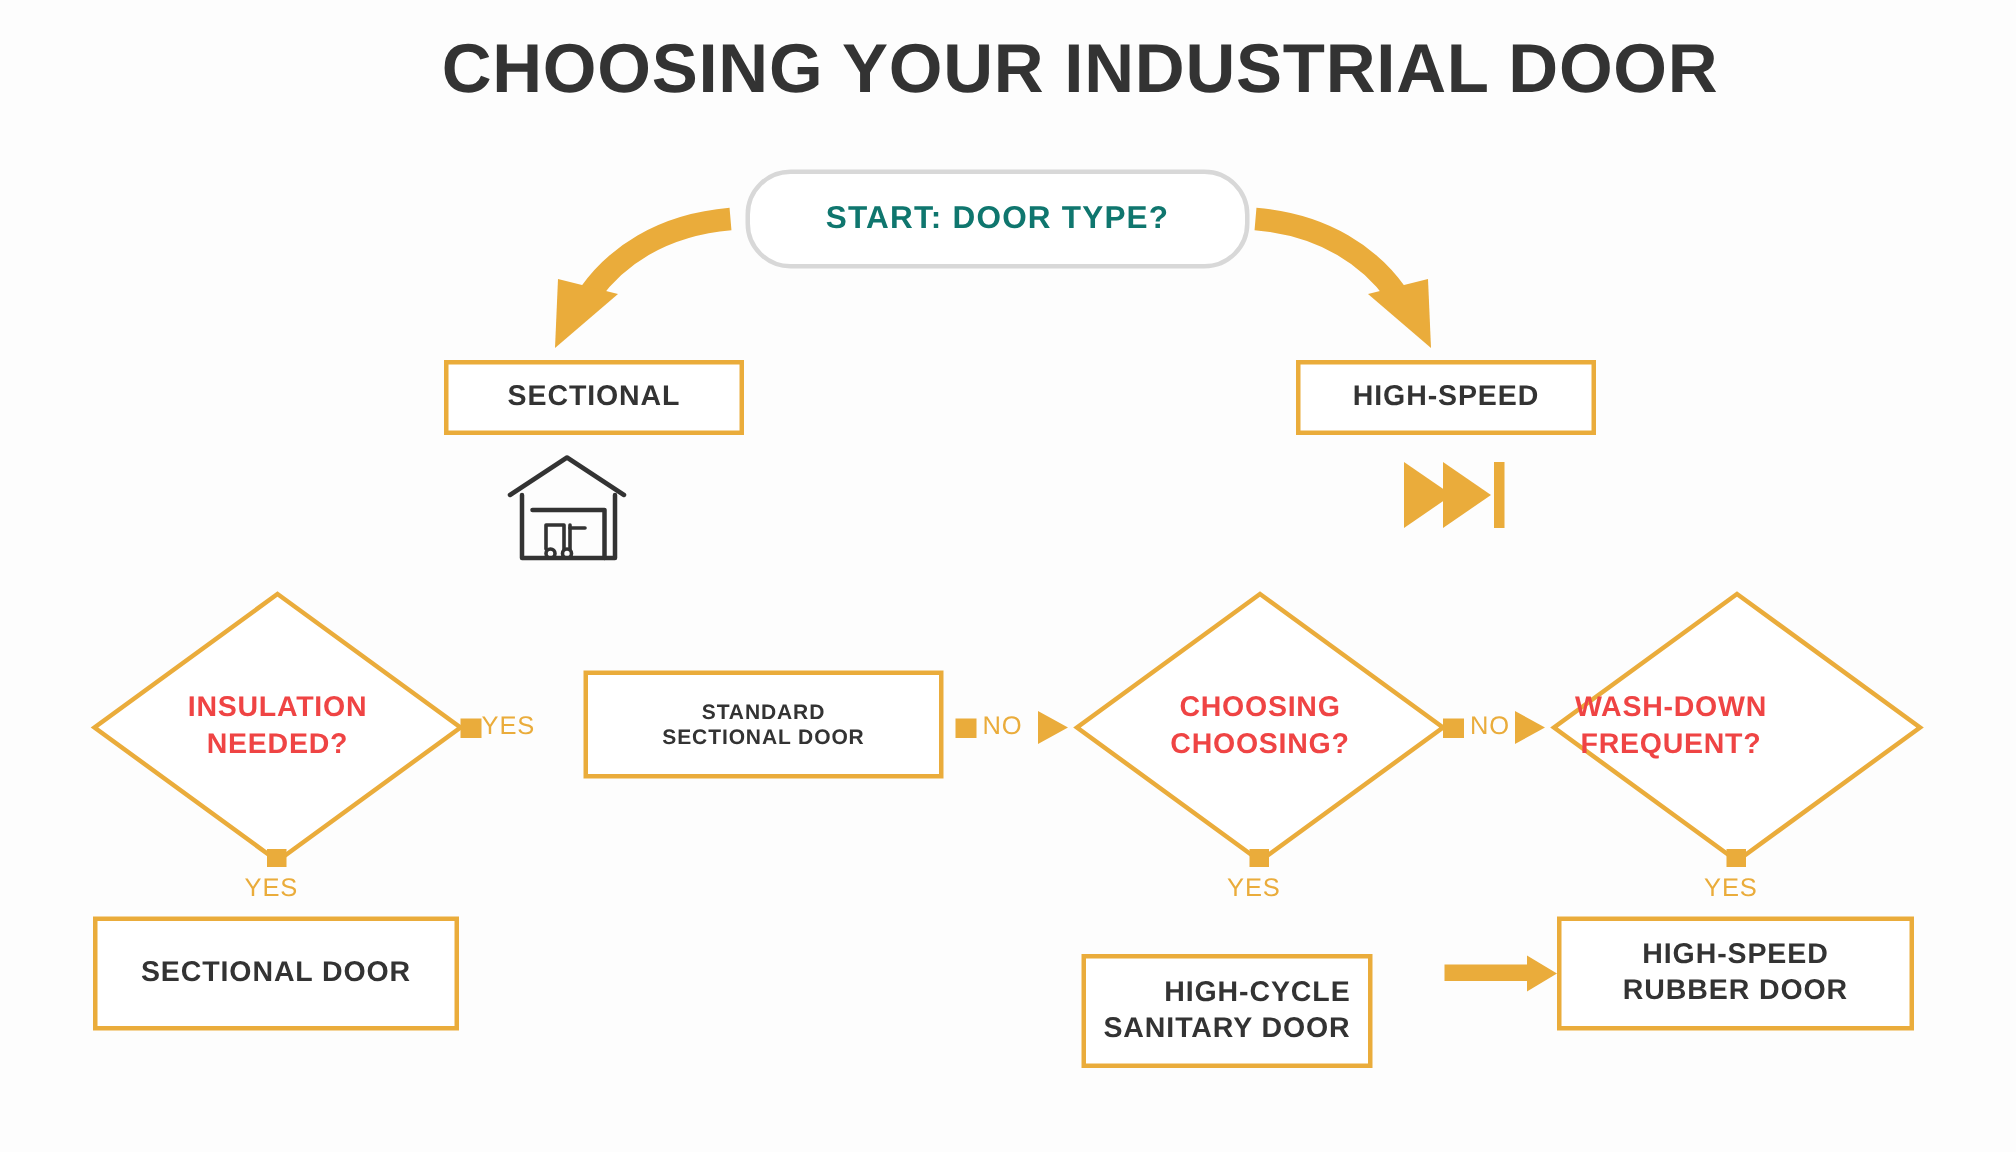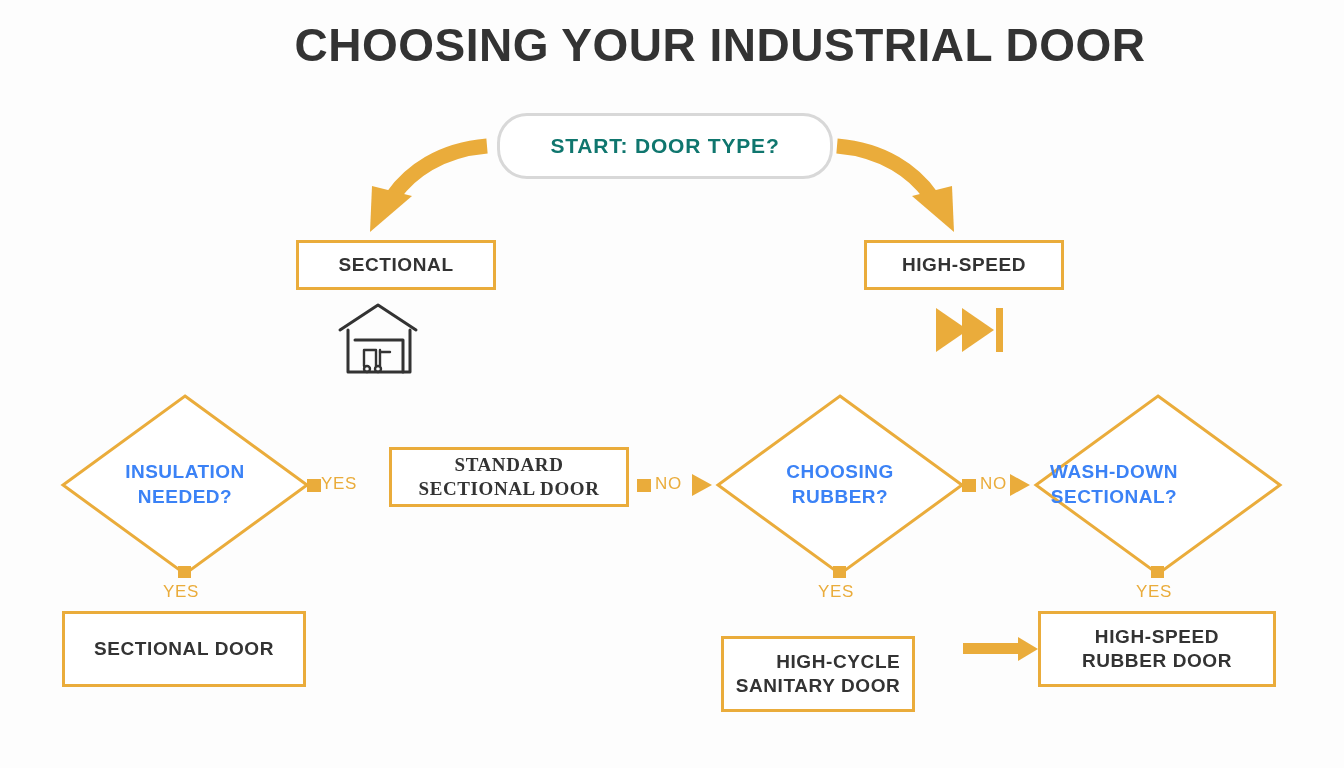--- a/index.html
+++ b/index.html
@@ -68,23 +68,22 @@
   #node-sectional {
     left: 276px; top: 240px; width: 200px; height: 50px;
     font-size: 19px;
     margin-left: 20px;
   }
   #node-highspeed {
     left: 864px; top: 240px; width: 200px; height: 50px;
     font-size: 19px;
   }
   #node-standard-sectional {
-    left: 389px; top: 447px; width: 240px; height: 60px;
-    font-size: 19px;
-    font-family: Liberation Serif, serif;
+    left: 389px; top: 447px; width: 240px; height: 72px;
+    font-size: 14px;
   }
   #node-insulated-sectional {
     left: 62px; top: 611px; width: 244px; height: 76px;
     font-size: 19px;
   }
   #node-high-cycle {
     left: 721px; top: 636px; width: 194px; height: 76px;
     font-size: 19px;
     text-align: right;
   }
@@ -98,21 +97,21 @@
   .diamond-label {
     position: absolute;
     left: 0; top: 0;
     width: 100%; height: 100%;
     display: flex;
     align-items: center;
     justify-content: center;
     text-align: center;
     font-size: 19px;
     font-weight: bold;
-    color: #3b82f6;
+    color: #ef4444;
     letter-spacing: 0.5px;
     line-height: 1.3;
     pointer-events: none;
   }
   #diamond-insulation { left: 63px; top: 396px; width: 244px; height: 178px; }
   #diamond-frequent   { left: 718px; top: 396px; width: 244px; height: 178px; }
   #diamond-washdown   { left: 992px; top: 396px; width: 244px; height: 178px; }
 
   
   .edge-label {
@@ -250,30 +249,30 @@
         <div>INSULATION</div>
         <div>NEEDED?</div>
       </div>
     </div>
   </div>
 
   <div class="diamond-wrap" id="diamond-frequent">
     <div class="diamond-label">
       <div>
         <div>CHOOSING</div>
-        <div>RUBBER?</div>
+        <div>CHOOSING?</div>
       </div>
     </div>
   </div>
 
   <div class="diamond-wrap" id="diamond-washdown">
     <div class="diamond-label">
       <div>
         <div>WASH-DOWN</div>
-        <div>SECTIONAL?</div>
+        <div>FREQUENT?</div>
       </div>
     </div>
   </div>
 
   <div class="edge-label" style="left:321px; top:474px;">YES</div>
 
   <div class="edge-label" style="left:163px; top:582px;">YES</div>
 
   <div class="edge-label" style="left:655px; top:474px;">NO</div>
 

